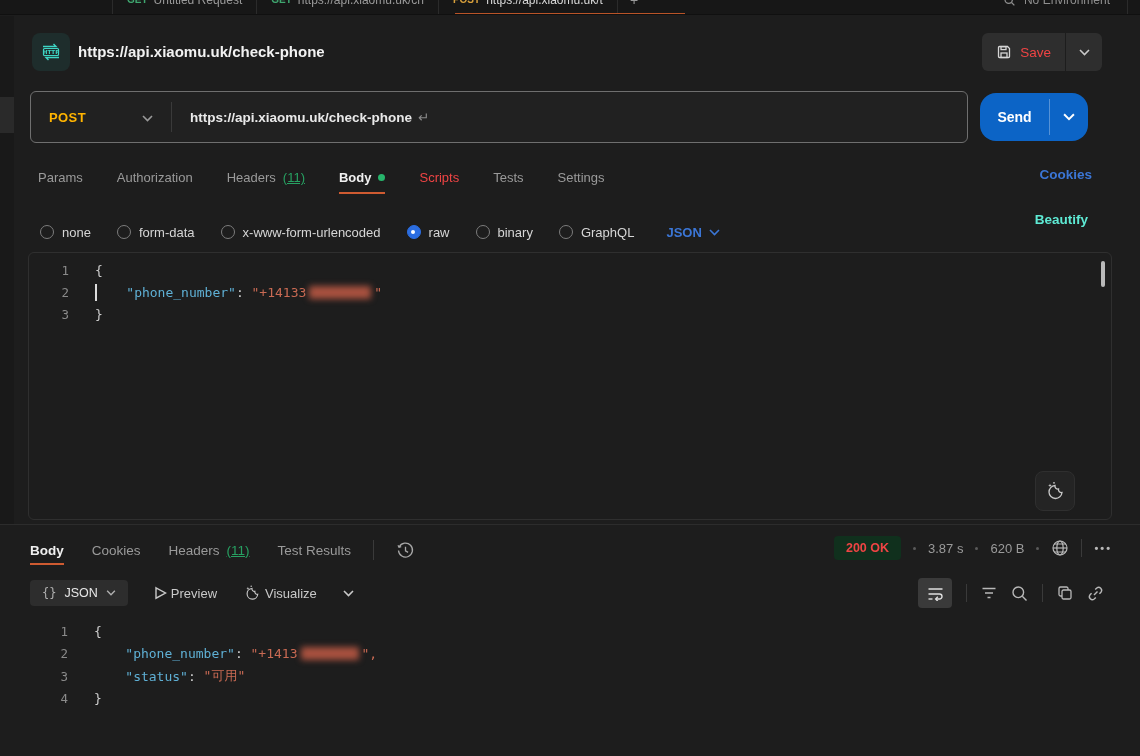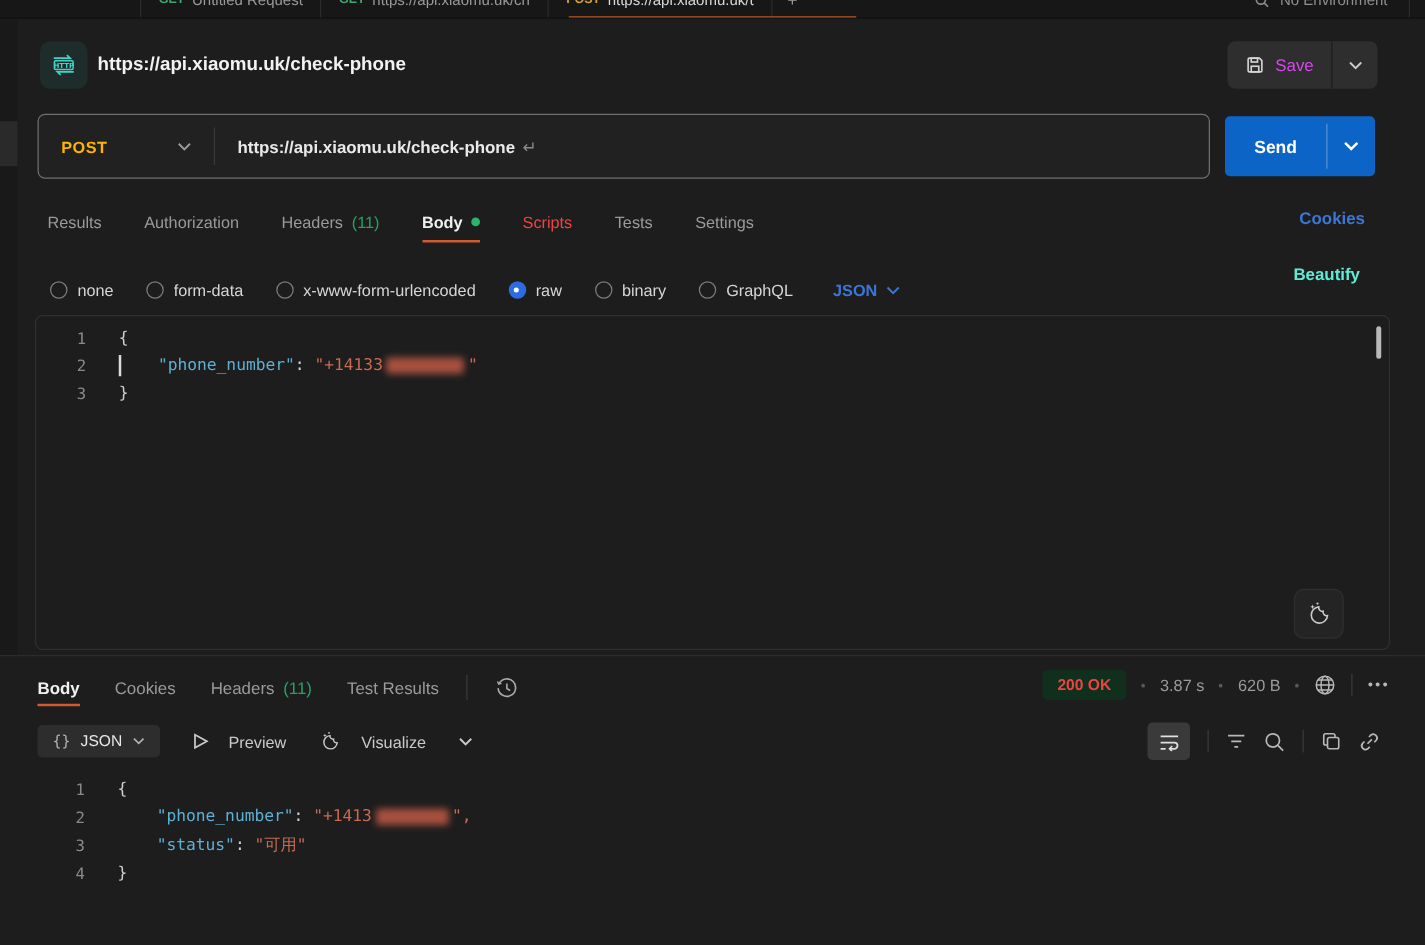--- a/index.html
+++ b/index.html
@@ -30,45 +30,45 @@
   
   .left-strip { position:absolute; left:0; top:16px; width:14px; height:508px; background:#191919; }
   .left-strip .seg { position:absolute; left:0; top:81px; width:14px; height:36px; background:#2a2a2a; }
 
   
   .req-head { position:absolute; left:14px; top:16px; width:1126px; height:74px; }
   .http-badge { position:absolute; left:18px; top:17px; width:38px; height:38px; border-radius:8px;
     background:#1e2d2c; display:flex; align-items:center; justify-content:center; }
   .req-title { position:absolute; left:64px; top:27px; font-size:15px; font-weight:700; color:#f2f2f2; }
   .save-btn { position:absolute; right:38px; top:17px; height:38px; display:flex; background:#2e2e2e; border-radius:6px; overflow:hidden; }
-  .save-main { display:flex; align-items:center; gap:8px; padding:0 14px; color:#d946ef; font-size:13.5px; }
+  .save-main { display:flex; align-items:center; gap:8px; padding:0 14px; color:#ef4444; font-size:13.5px; }
   .save-sep { width:1px; background:#1d1d1d; }
   .save-caret { width:36px; display:flex; align-items:center; justify-content:center; color:#c9c9c9; }
 
   
   .url-row { position:absolute; left:30px; top:91px; width:938px; height:52px;
     background:#212121; border:1px solid #6f6f6f; border-radius:6px; display:flex; align-items:center; }
   .method { display:flex; align-items:center; justify-content:space-between; width:140px; padding:0 18px; }
   .method-label { color:#ffb400; font-weight:700; font-size:13px; letter-spacing:.4px; }
   .method-caret { color:#9a9a9a; }
   .url-sep { width:1px; height:30px; background:#3a3a3a; }
   .url-text { margin-left:18px; font-size:13.5px; font-weight:600; color:#e9e9e9; }
   .enter-hint { color:#8a8a8a; font-weight:400; margin-left:6px; }
-  .send-btn { position:absolute; left:980px; top:93px; width:120px; height:48px;
-    background:#0c64c6; border-radius:4px; display:flex; overflow:hidden; }
+  .send-btn { position:absolute; left:980px; top:93px; width:108px; height:48px;
+    background:#0c64c6; border-radius:16px; display:flex; overflow:hidden; }
   .send-main { flex:1; display:flex; align-items:center; justify-content:center;
     color:#fff; font-size:14px; font-weight:700; }
   .send-sep { width:1px; background:rgba(255,255,255,.3); margin:6px 0; }
   .send-caret { width:38px; display:flex; align-items:center; justify-content:center; color:#fff; }
 
   
   .req-tabs { position:absolute; left:38px; top:158px; height:38px; display:flex; align-items:center; gap:34px;
     font-size:13px; color:#9a9a9a; }
   .rtab { position:relative; display:flex; align-items:center; gap:7px; cursor:default; }
-  .rtab .count { color:#27a162; }
+  .rtab .count { color:#27a162;text-decoration:underline; }
   .rtab.active { color:#f0f0f0; font-weight:600; }
   .rtab.lit { color:#ef4444; }
   .green-dot { width:7px; height:7px; border-radius:50%; background:#27b56c; }
   .rtab.active .tab-underline { position:absolute; left:0; bottom:-9px; width:100%; height:2px; background:#cf5b31; }
   .cookies-link { position:absolute; right:48px; top:167px; font-size:13.5px; font-weight:600; color:#3b76d6; }
 
   
   .radio-row { position:absolute; left:40px; top:217px; height:30px; display:flex; align-items:center; gap:26px;
     font-size:13px; color:#d6d6d6; }
   .radio { display:flex; align-items:center; gap:8px; }
@@ -112,21 +112,21 @@
   .sep-dot { width:3px; height:3px; border-radius:50%; background:#5a5a5a; }
   .meta-sep { width:1px; height:18px; background:#3a3a3a; }
   .icon-btn { color:#b8b8b8; display:flex; align-items:center; justify-content:center; }
   .dots3 { letter-spacing:2px; color:#b8b8b8; font-size:11px; font-weight:700; }
 
   .resp-toolbar { position:absolute; left:30px; top:578px; height:30px; display:flex; align-items:center; gap:26px;
     font-size:13px; color:#c9c9c9; }
   .json-btn { display:flex; align-items:center; gap:8px; background:#2d2d2d; border-radius:4px;
     padding:6px 12px; color:#e8e8e8; font-size:12.5px; }
   .json-btn .braces { color:#b0b0b0; font-family:"DejaVu Sans Mono", monospace; font-size:12px; }
-  .tb-item { display:flex; align-items:center; gap:16px; }
+  .tb-item { display:flex; align-items:center; gap:4px; }
   .resp-tools { position:absolute; right:36px; top:578px; height:30px; display:flex; align-items:center; gap:14px; color:#b8b8b8; }
   .wrap-btn { width:34px; height:30px; background:#3a3a3a; border-radius:4px; display:flex; align-items:center; justify-content:center; }
 
   .resp-code { position:absolute; left:28px; top:620px; width:1084px; }
   .resp-code .code-line { height:22.5px; }
 </style>
 </head>
 <body>
 
 <div class="app">
@@ -207,21 +207,21 @@
     <div class="send-sep"></div>
     <div class="send-caret">
       <svg width="12" height="8" viewBox="0 0 11 7" fill="none" stroke="currentColor" stroke-width="1.8">
           <path d="M1 1l4.5 4.5L10 1"></path>
         </svg>
     </div>
   </div>
 
   <div class="req-tabs">
     <div class="rtab">
-        <span>Results</span>
+        <span>Params</span>
       </div>
     <div class="rtab">
         <span>Authorization</span>
       </div>
     <div class="rtab">
         <span>Headers</span>
         <span class="count">(11)</span>
       </div>
     <div class="rtab active">
         <span>Body</span>

